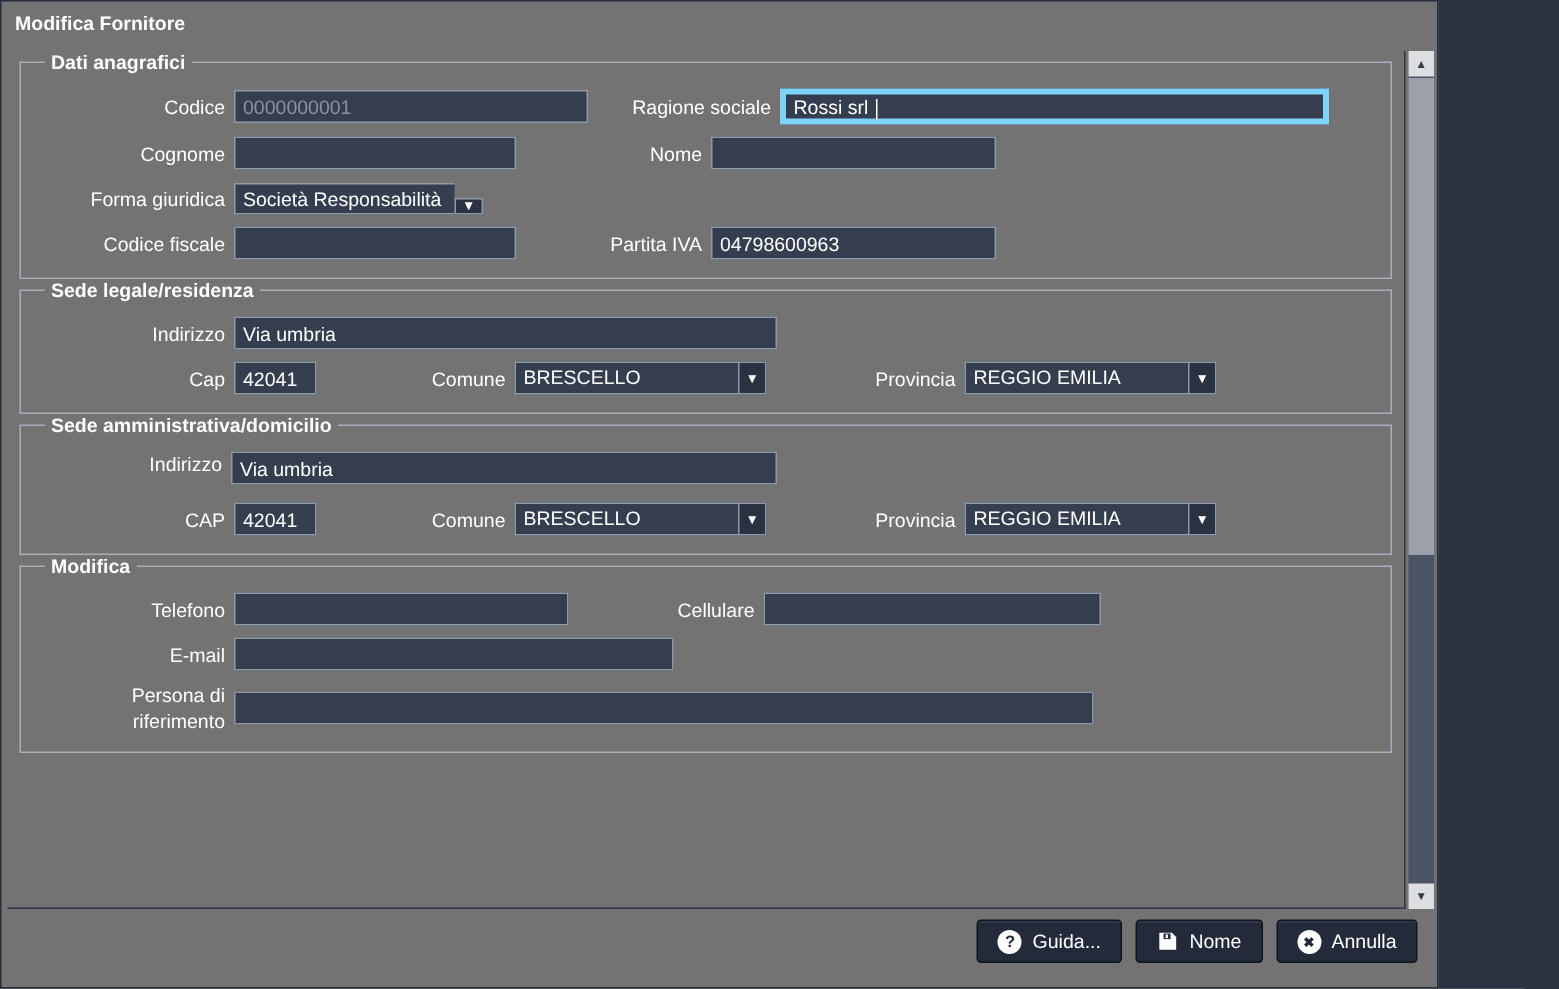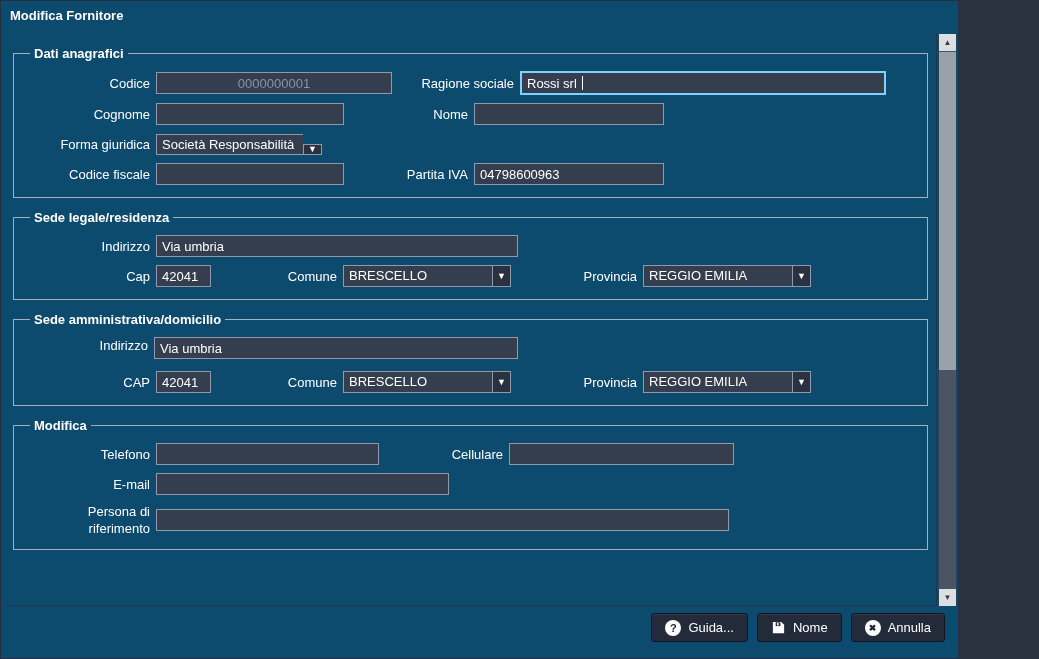--- a/index.html
+++ b/index.html
@@ -1,44 +1,44 @@
 <!DOCTYPE html>
 <html><head>
 <meta charset="utf-8">
 <style>
   * { margin:0; padding:0; box-sizing:border-box; }
   body { background:#2b3240; font-family:"Liberation Sans", sans-serif; }
   .window {
     position:relative; width:959px; height:659px;
-    background:#0c4a6e; border:1px solid #272e3d; overflow:hidden;
+    background:#737373; border:1px solid #272e3d; overflow:hidden;
     color:#fff; font-size:13px;
   }
   .titlebar { height:30px; padding:7px 9px; font-weight:bold; font-size:13px; }
   .viewport {
     position:absolute; left:4px; top:33px; right:21px; bottom:52px;
     overflow:hidden; border-right:1px solid #2c3342; border-bottom:1px solid #2c3342;
   }
-  fieldset.fs { border:1px solid #a8afbc; margin:12px 8px; padding:2px 10px 12px 12px; }
+  fieldset.fs { border:1px solid #a8afbc; margin:0 8px; padding:2px 10px 12px 12px; }
   .fs1 { margin-top:10px; } .fs2 { margin-top:7px; } .fs3 { margin-top:11px; } .fs4 { margin-top:9px; }
   legend { font-weight:bold; padding:0 4px; margin-left:4px; font-size:13px; }
   .row { display:flex; align-items:center; margin-top:8px; }
   .row.top { align-items:flex-start; }
   .lbl { text-align:right; padding-right:6px; flex:none; font-size:13px; color:#fff; line-height:17px; }
   .lbl-a { width:130px; } .lbl-b { width:128px; } .lbl-c { width:130px; } .lbl-d { width:132px; }
   .txt {
     height:22px; background:#343e4e; border:1px solid #8f99a8; color:#fff;
     font:13px "Liberation Sans", sans-serif; padding:0 5px; flex:none;
   }
-  .txt.ro { color:#8a93a3;text-align:center; }
+  .txt.ro { color:#8a93a3; }
   .w236{width:236px} .w188{width:188px} .w190{width:190px} .w362{width:362px}
   .w55{width:55px} .w364{width:364px} .w223{width:223px} .w225{width:225px}
   .w293{width:293px} .w573{width:573px}
   .focus-wrap {
     position:relative; width:366px; height:24px; flex:none;
-    border:2px solid #7dd3fc; background:#343e4e;
+    border:4px solid #7dd3fc; background:#343e4e;
   }
   .focus-wrap input {
     width:100%; height:100%; border:none; background:transparent; color:#fff;
     font:13px "Liberation Sans", sans-serif; padding:0 5px; outline:none;
   }
   .caret { position:absolute; left:60px; top:3px; width:1px; height:14px; background:#fff; }
   .dd { display:flex; height:22px; flex:none; }
   .ddw166 { width:166px;align-items:flex-end; } .ddw168 { width:168px; }
   .dd-val {
     flex:1; background:#343e4e; border:1px solid #8f99a8; border-right:none;

